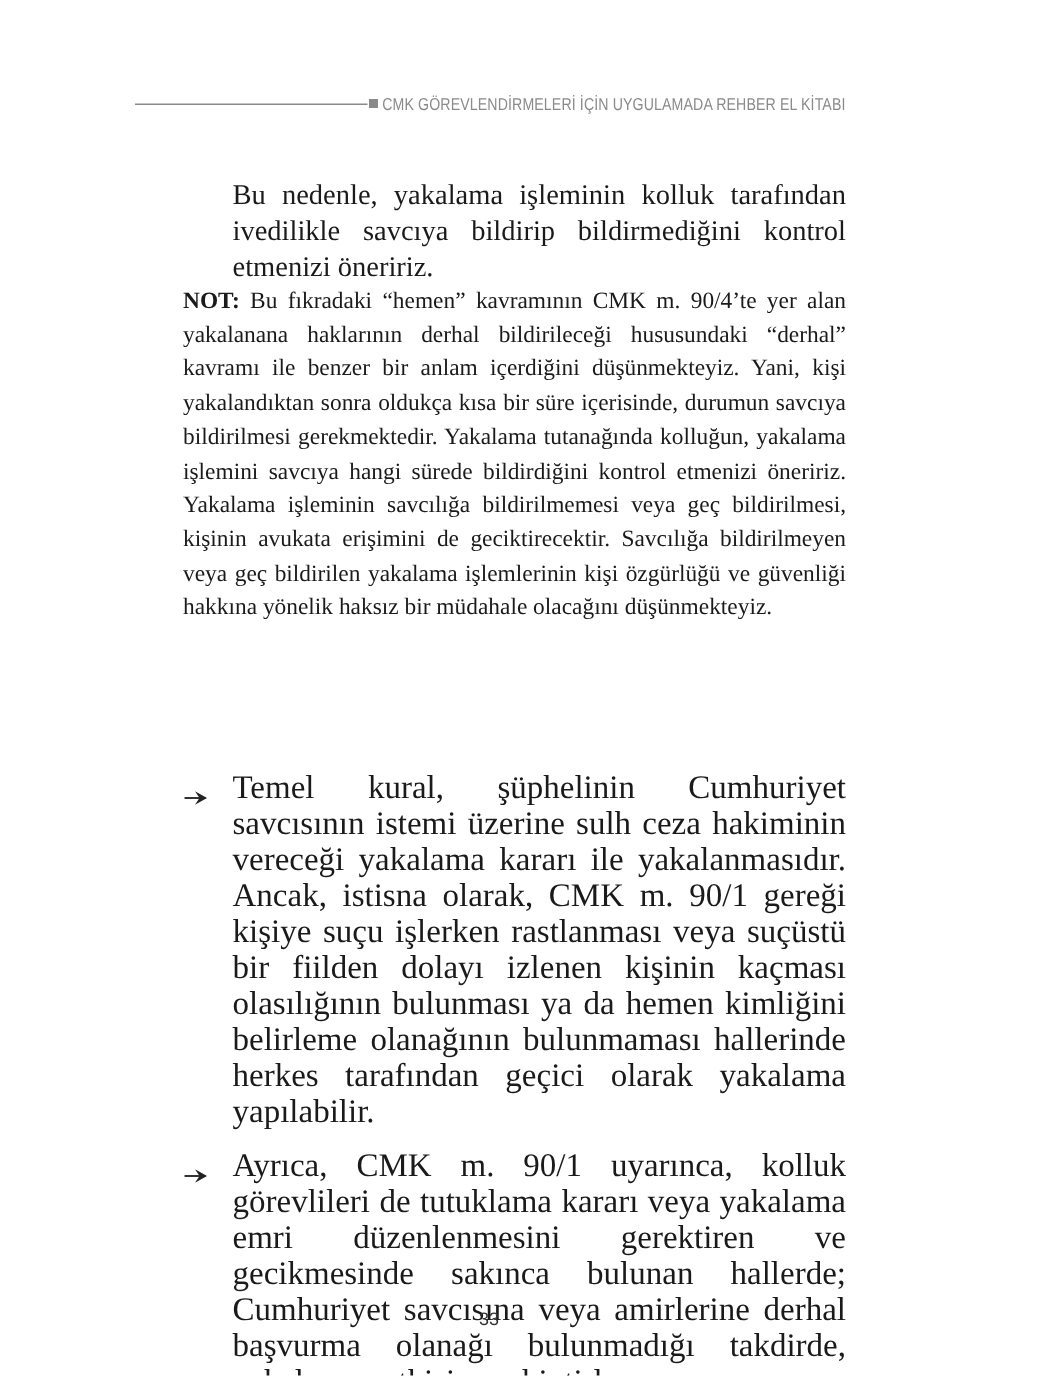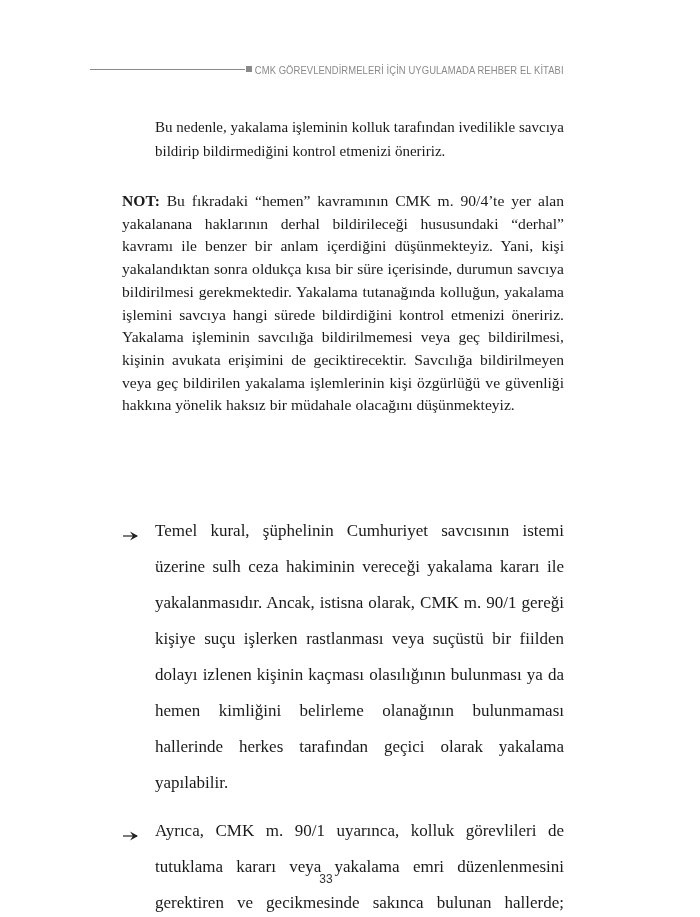--- a/index.html
+++ b/index.html
@@ -7,30 +7,30 @@
   .page { position: absolute; left: 0; top: 16px; width: 700px; height: 917px; background: #fff; }
 
   .running-head { position: absolute; top: 45px; left: 90px; width: 474px; height: 18px; }
   .rh-line { position: absolute; left: 0; top: 8px; width: 155px; height: 1px; background: #8a8a8a; }
   .rh-square { position: absolute; left: 156px; top: 5px; width: 6px; height: 6px; background: #8a8a8a; }
   .rh-text { position: absolute; right: 0; top: 0; font-family: "Liberation Sans", sans-serif; font-size: 11.5px; color: #8a8a8a; letter-spacing: 0.1px; transform: scaleX(0.82); transform-origin: right center; white-space: nowrap; line-height: 18px; }
 
   .serif { font-family: "Liberation Serif", serif; color: #1a1a1a; }
   .block { position: absolute; left: 90px; width: 474px; text-align: justify; }
 
-  .intro { top: 84px; left: 155px; width: 409px; font-size: 15px; line-height: 24px; }
+  .intro { top: 84px; left: 155px; width: 409px; font-size: 19px; line-height: 24px; }
 
   .note { top: 174px; left: 122px; width: 442px; font-size: 15.6px; line-height: 22.7px; }
   .note .label { font-weight: bold; }
 
   .question { top: 437px; left: 90px; width: 474px; font-size: 17.2px; line-height: 24px; text-indent: 32px; }
   .question .num { font-weight: bold; }
 
   .bullets { position: absolute; top: 497px; left: 122px; width: 442px; margin: 0; padding: 0; list-style: none; }
-  .bullet { position: relative; padding-left: 33px; font-size: 17px; line-height: 36px; text-align: justify; margin-bottom: 12px; }
+  .bullet { position: relative; padding-left: 33px; font-size: 22px; line-height: 24px; text-align: justify; margin-bottom: 12px; }
   .bullet .arrow { position: absolute; left: 0; top: 6px; width: 18px; height: 12px; }
   .bullet .text { display: block; }
 
   .page-number { position: absolute; top: 856px; left: 0; width: 700px; text-align: center; font-family: "Liberation Sans", sans-serif; font-size: 12px; color: #333; transform: translateX(-24px); }
 </style>
 </head>
 <body>
 
 <div class="page">
 

